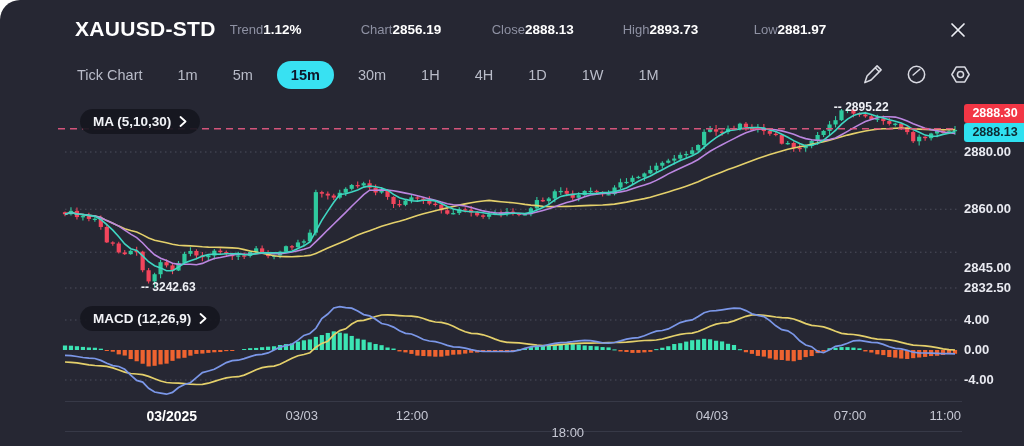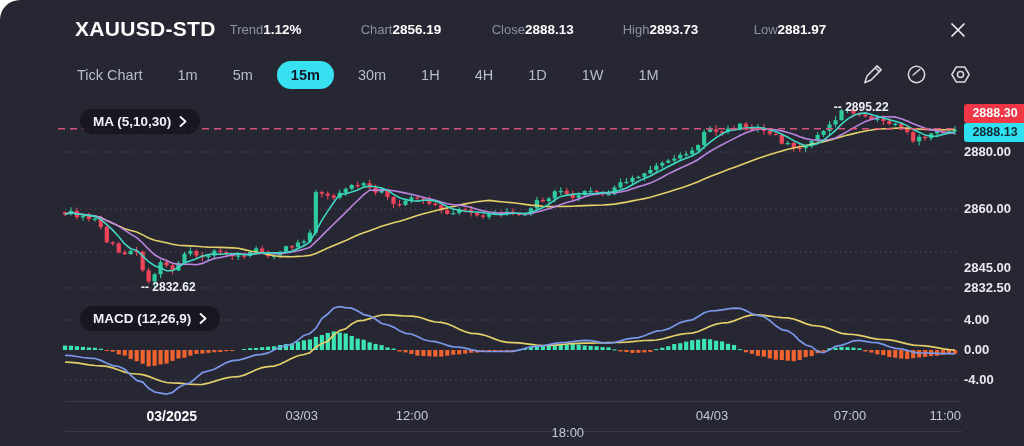--- a/index.html
+++ b/index.html
@@ -605,15 +605,15 @@
       <div class="badge" style="top: 103.724px; background: rgb(242, 54, 69); color: rgb(255, 255, 255);">2888.30</div>
       <div class="badge" style="top: 122.724px; background: rgb(47, 224, 240); color: rgb(14, 43, 51);">2888.13</div>
       <div class="xlab bold" style="left: 171.8px;">03/2025</div>
       <div class="xlab" style="left: 301.74px;">03/03</div>
       <div class="xlab" style="left: 412px;">12:00</div>
       <div class="xlab" style="left: 567.85px; margin-top: 17px;">18:00</div>
       <div class="xlab" style="left: 712.03px;">04/03</div>
       <div class="xlab" style="left: 849.98px;">07:00</div>
       <div class="xlab" style="left: 945.21px;">11:00</div>
       <div class="ann" style="left: 833.86px; top: 100.425px;">-- 2895.22</div>
-      <div class="ann" style="left: 140.995px; top: 279.649px;">-- 2832.62</div>
+      <div class="ann" style="left: 140.995px; top: 279.649px;">-- 3242.63</div>
     </div>
 </div>
 
 </body></html>

